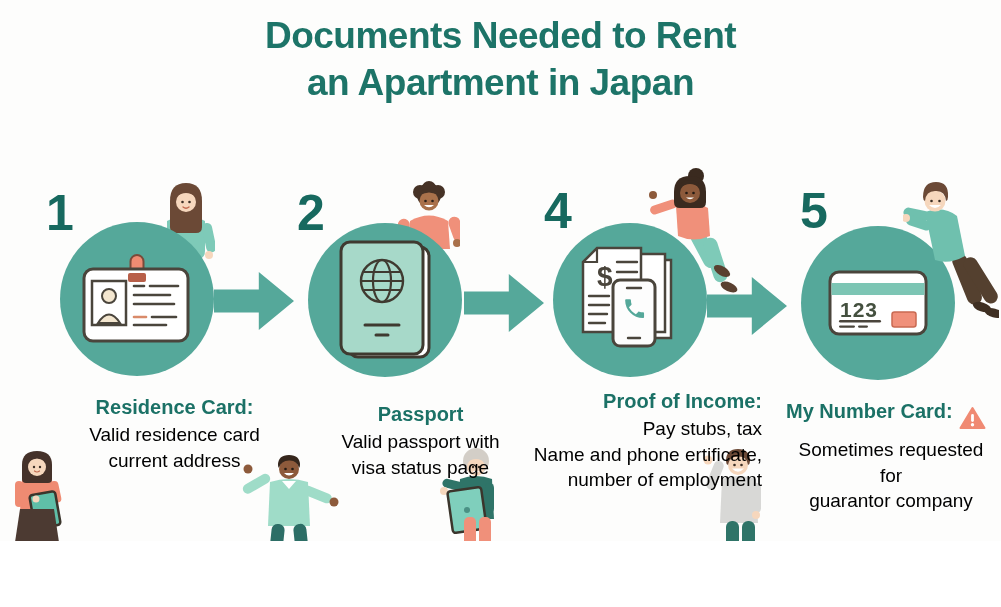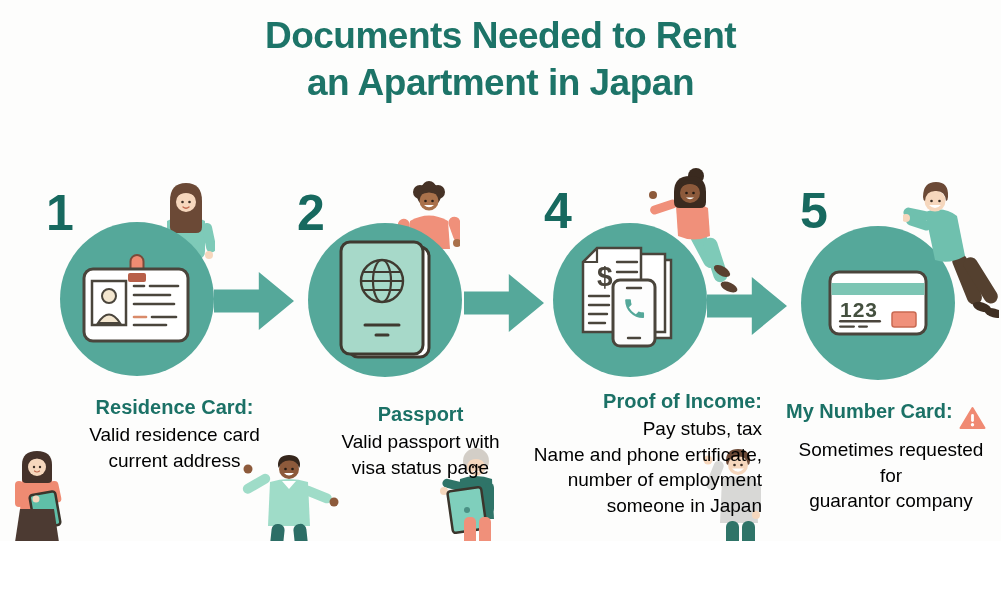--- a/index.html
+++ b/index.html
@@ -283,21 +283,20 @@
     <div class="cap-heading">Passport</div>
     <div class="cap-line">Valid passport with</div>
     <div class="cap-line">visa status page</div>
   </div>
 
   <div class="caption col3">
     <div class="cap-heading">Proof of Income:</div>
     <div class="cap-line">Pay stubs, tax</div>
     <div class="cap-line">Name and phone ertificate,</div>
     <div class="cap-line">number of employment</div>
-    <div class="cap-line">someone in Japan</div>
   </div>
 
   <div class="caption col4">
     <div class="heading-row">
       <span class="cap-heading" style="margin-bottom:12px;">My Number Card:</span>
       <svg width="27" height="24" viewBox="0 0 27 24">
         <path d="M13.5 2 L25.5 22 H1.5 Z" fill="#f08a73" stroke="#f08a73" stroke-width="2" stroke-linejoin="round"></path>
         <rect x="12.1" y="8" width="2.8" height="8" rx="1.4" fill="#ffffff"></rect>
         <circle cx="13.5" cy="18.8" r="1.7" fill="#ffffff"></circle>
       </svg>

